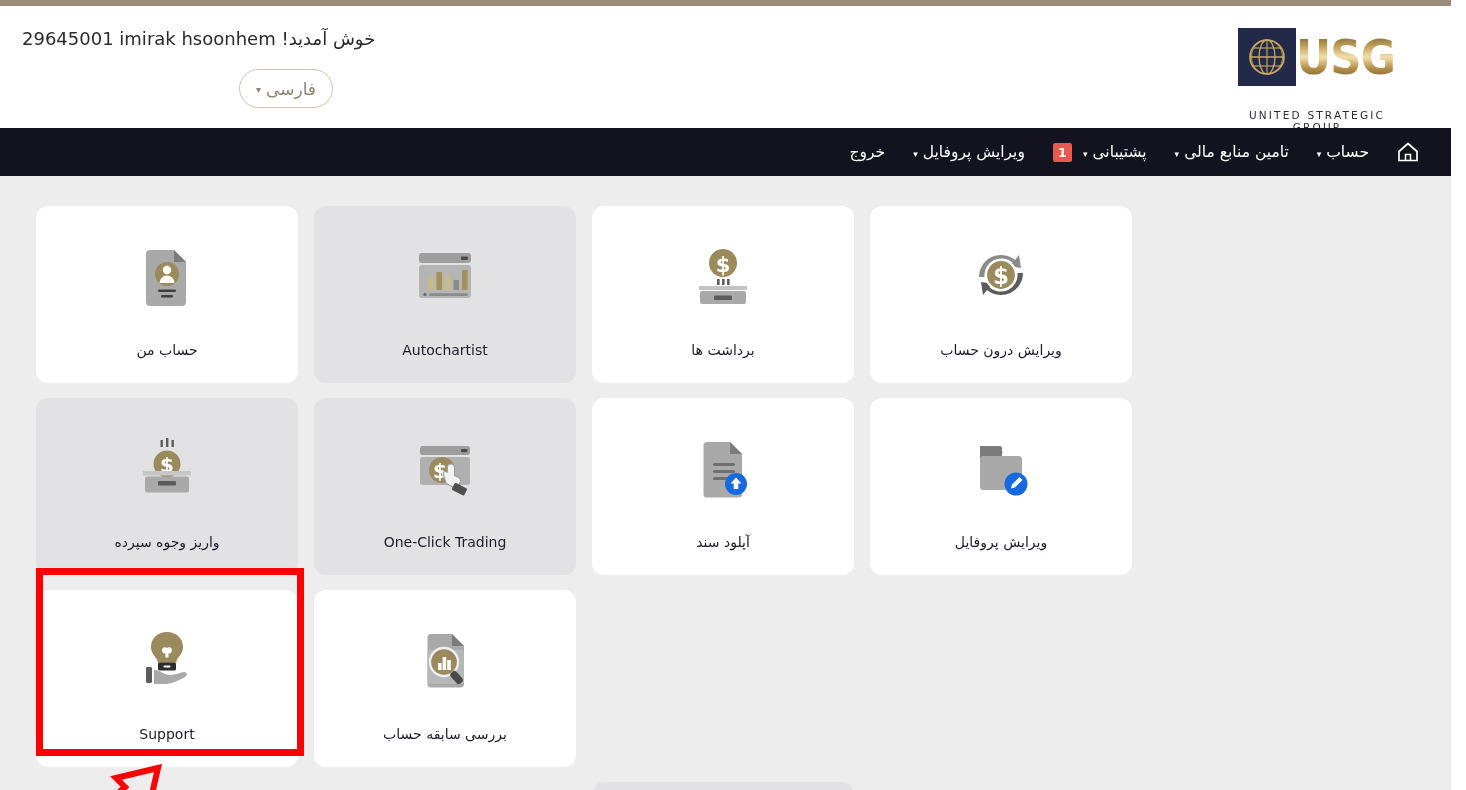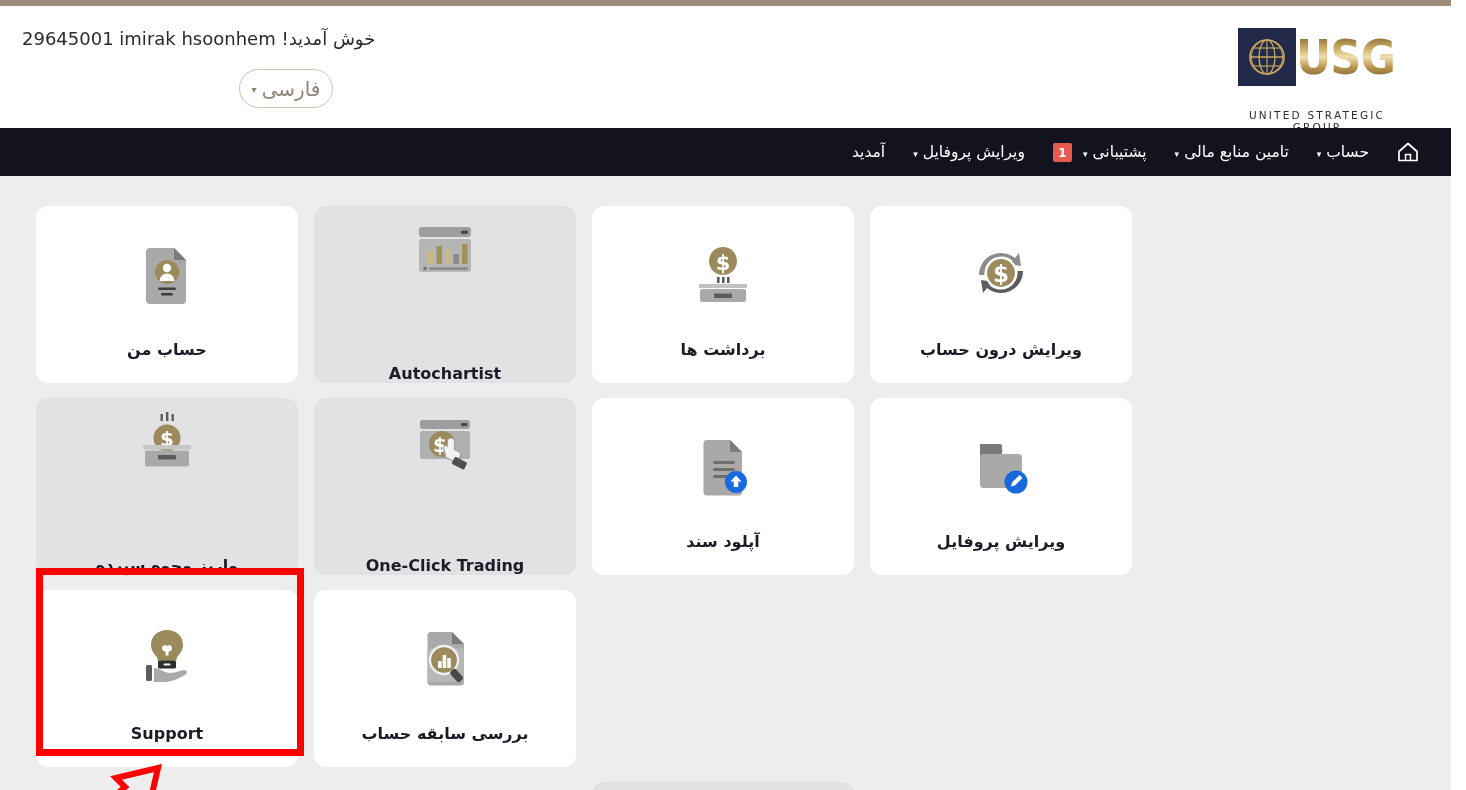--- a/index.html
+++ b/index.html
@@ -60,21 +60,21 @@
     border-radius: 20px;
     background: #ffffff;
     display: flex;
     align-items: center;
     justify-content: center;
     gap: 5px;
     direction: rtl;
     cursor: pointer;
   }
   .lang-btn .lang-label {
-    font-size: 20px;
+    font-size: 17px;
     color: #8f8576;
   }
   .lang-btn .chev {
     font-size: 10px;
     color: #8f8576;
     line-height: 1;
     transform: translateY(1px);
   }
 
   
@@ -190,31 +190,31 @@
     height: 177px;
     border-radius: 12px;
     background: #ffffff;
     display: flex;
     flex-direction: column;
     align-items: center;
     justify-content: center;
     cursor: pointer;
     position: relative;
   }
-  .tile.shaded { background: #e2e2e4; justify-content: space-between; }
+  .tile.shaded { background: #e2e2e4; }
   .tile .tile-icon {
     height: 86px;
     display: flex;
     align-items: center;
     justify-content: center;
     margin-bottom: 6px;
   }
   .tile .tile-label {
-    font-size: 16px;
-    font-weight: 700;
+    font-size: 14px;
+    font-weight: 400;
     color: #1c1c28;
     text-align: center;
     direction: rtl;
     margin-top: 18px;
   }
 
   .tile.spacer { background: transparent; cursor: default; }
 
   
   .highlight-box {
@@ -305,21 +305,21 @@
       <span class="caret">▾</span>
       <span class="nav-badge">1</span>
     </div>
 
     <div class="nav-item">
       <span>ویرایش پروفایل</span>
       <span class="caret">▾</span>
     </div>
 
     <div class="nav-item">
-      <span>آمدید</span>
+      <span>خروج</span>
     </div>
   </nav>
 
   <div class="content">
     <div class="grid">
 
       <div class="tile">
         <div class="tile-icon">
           <svg width="78" height="78" viewBox="0 0 78 78">
             <path d="M22 14 h24 l12 12 v40 a4 4 0 0 1 -4 4 h-32 a4 4 0 0 1 -4 -4 v-48 a4 4 0 0 1 4 -4 z" fill="#a9a9a9"></path>

